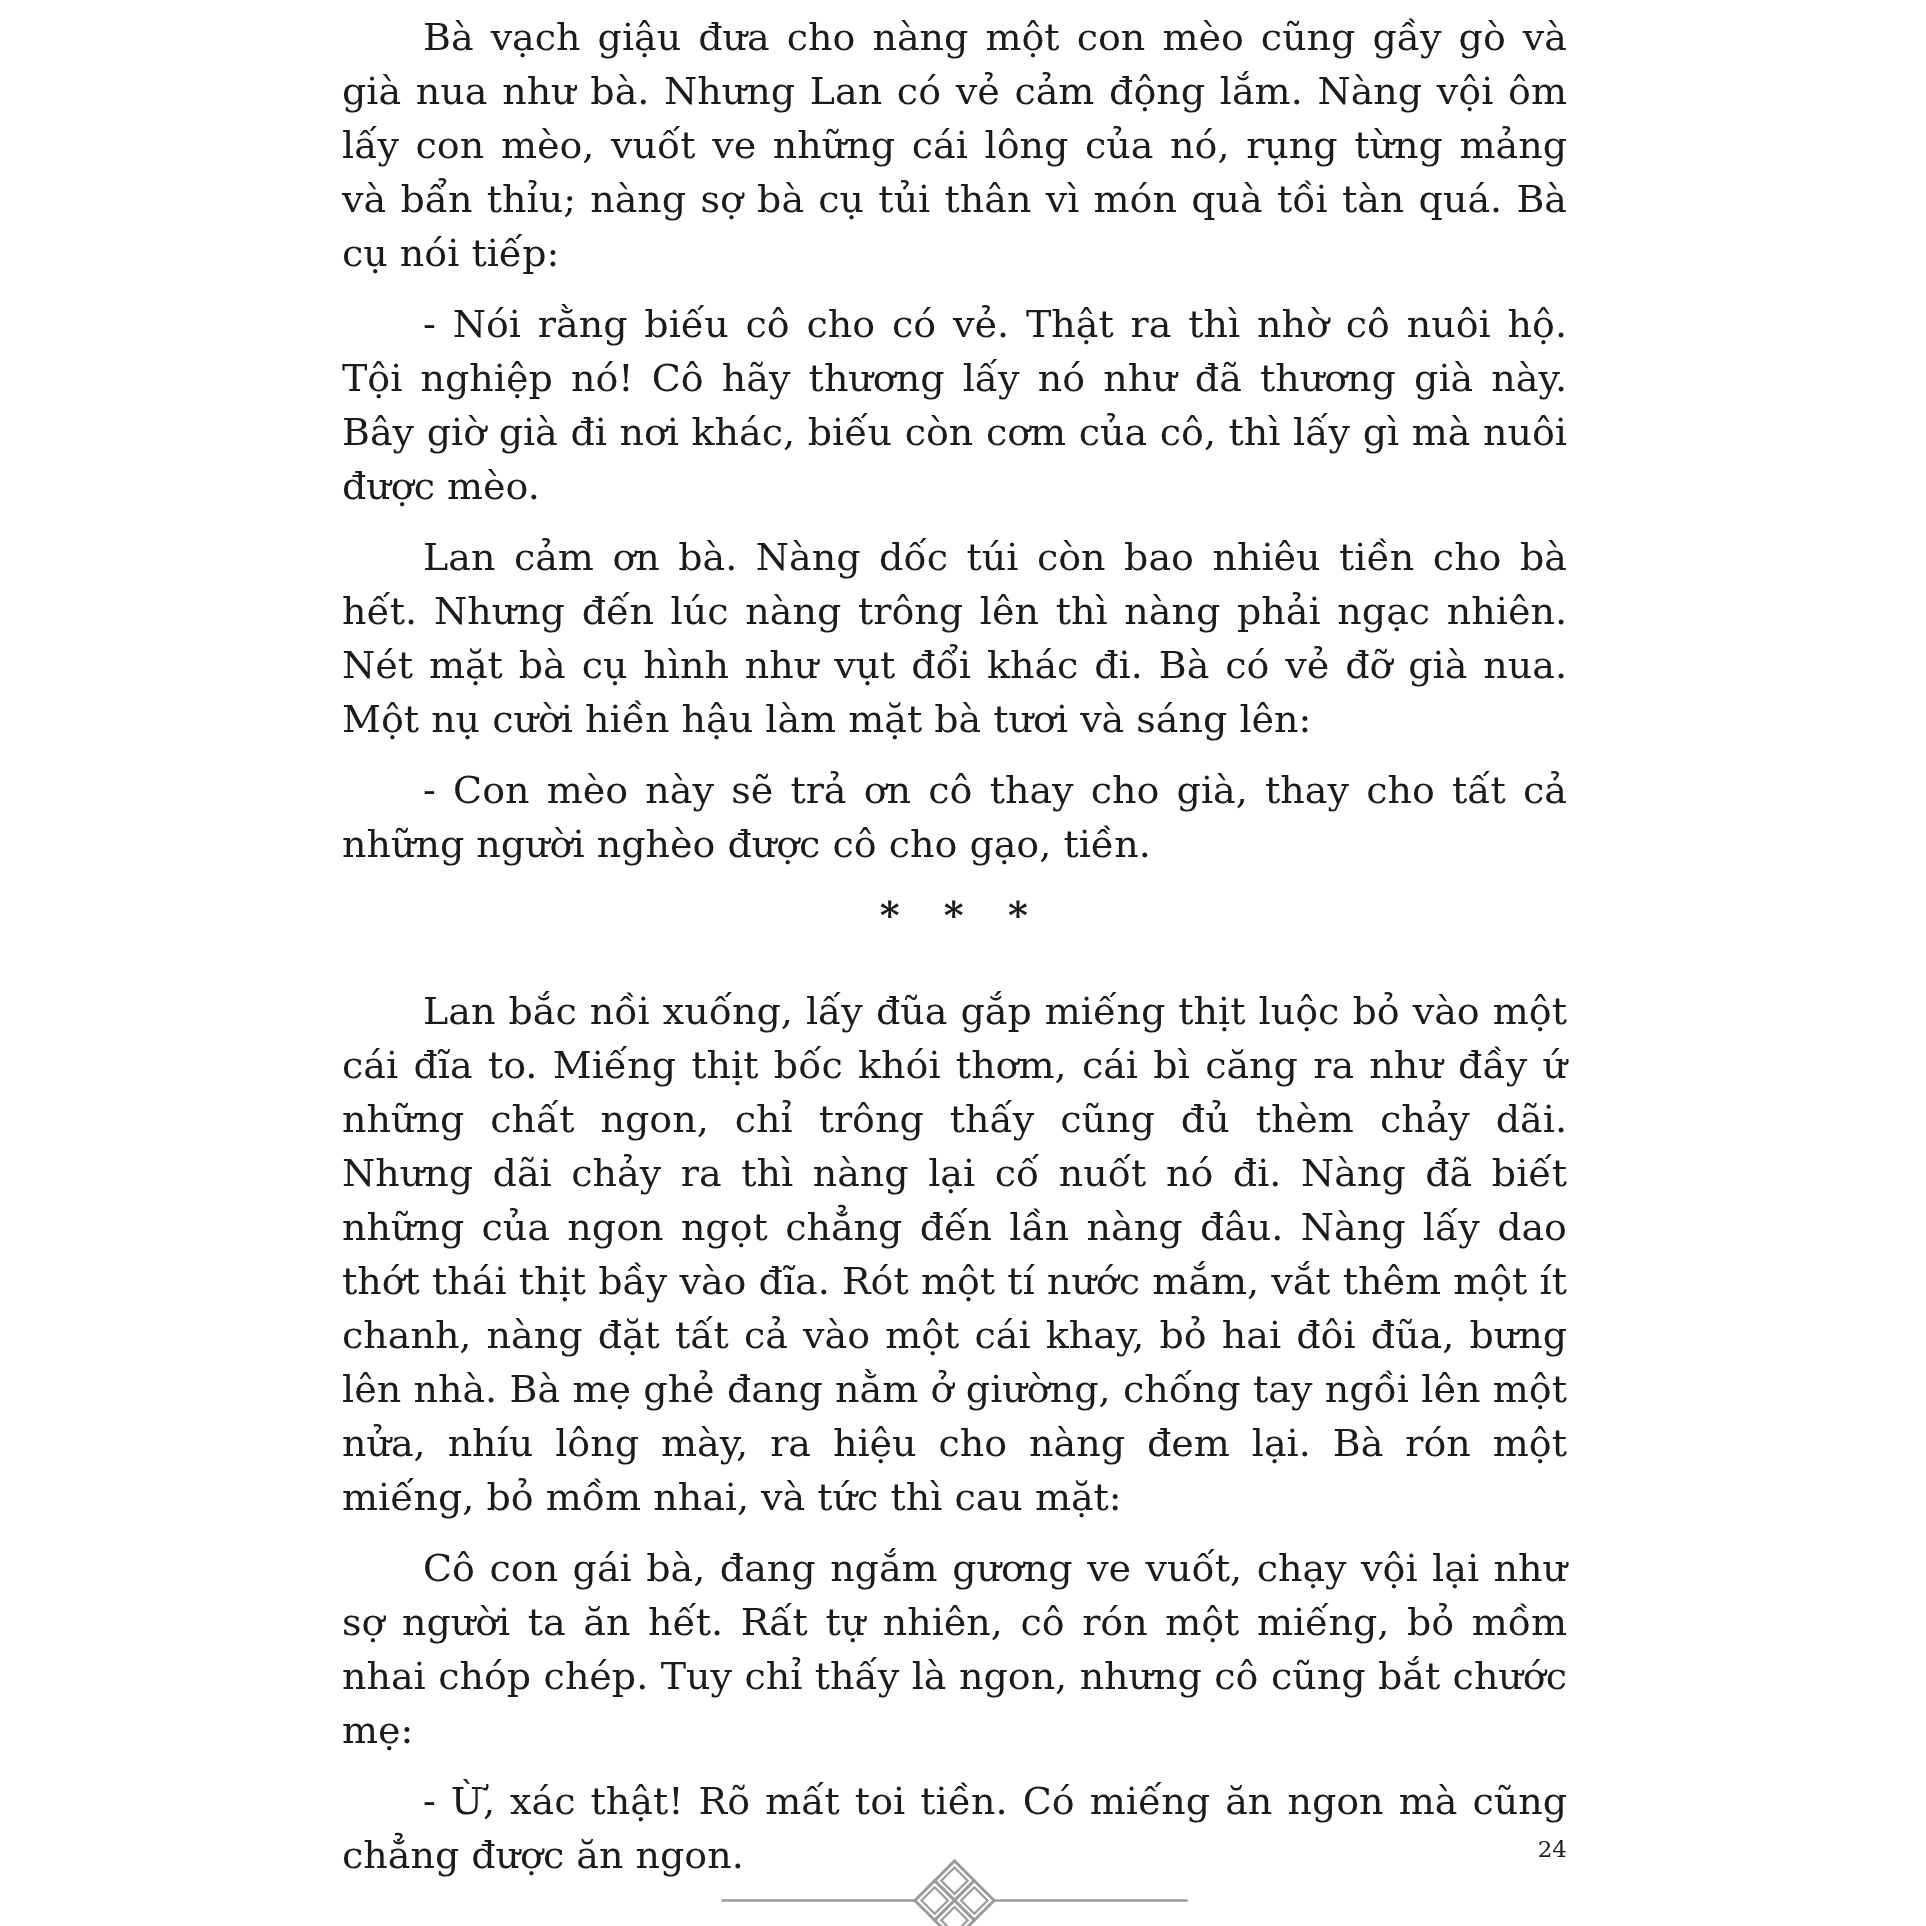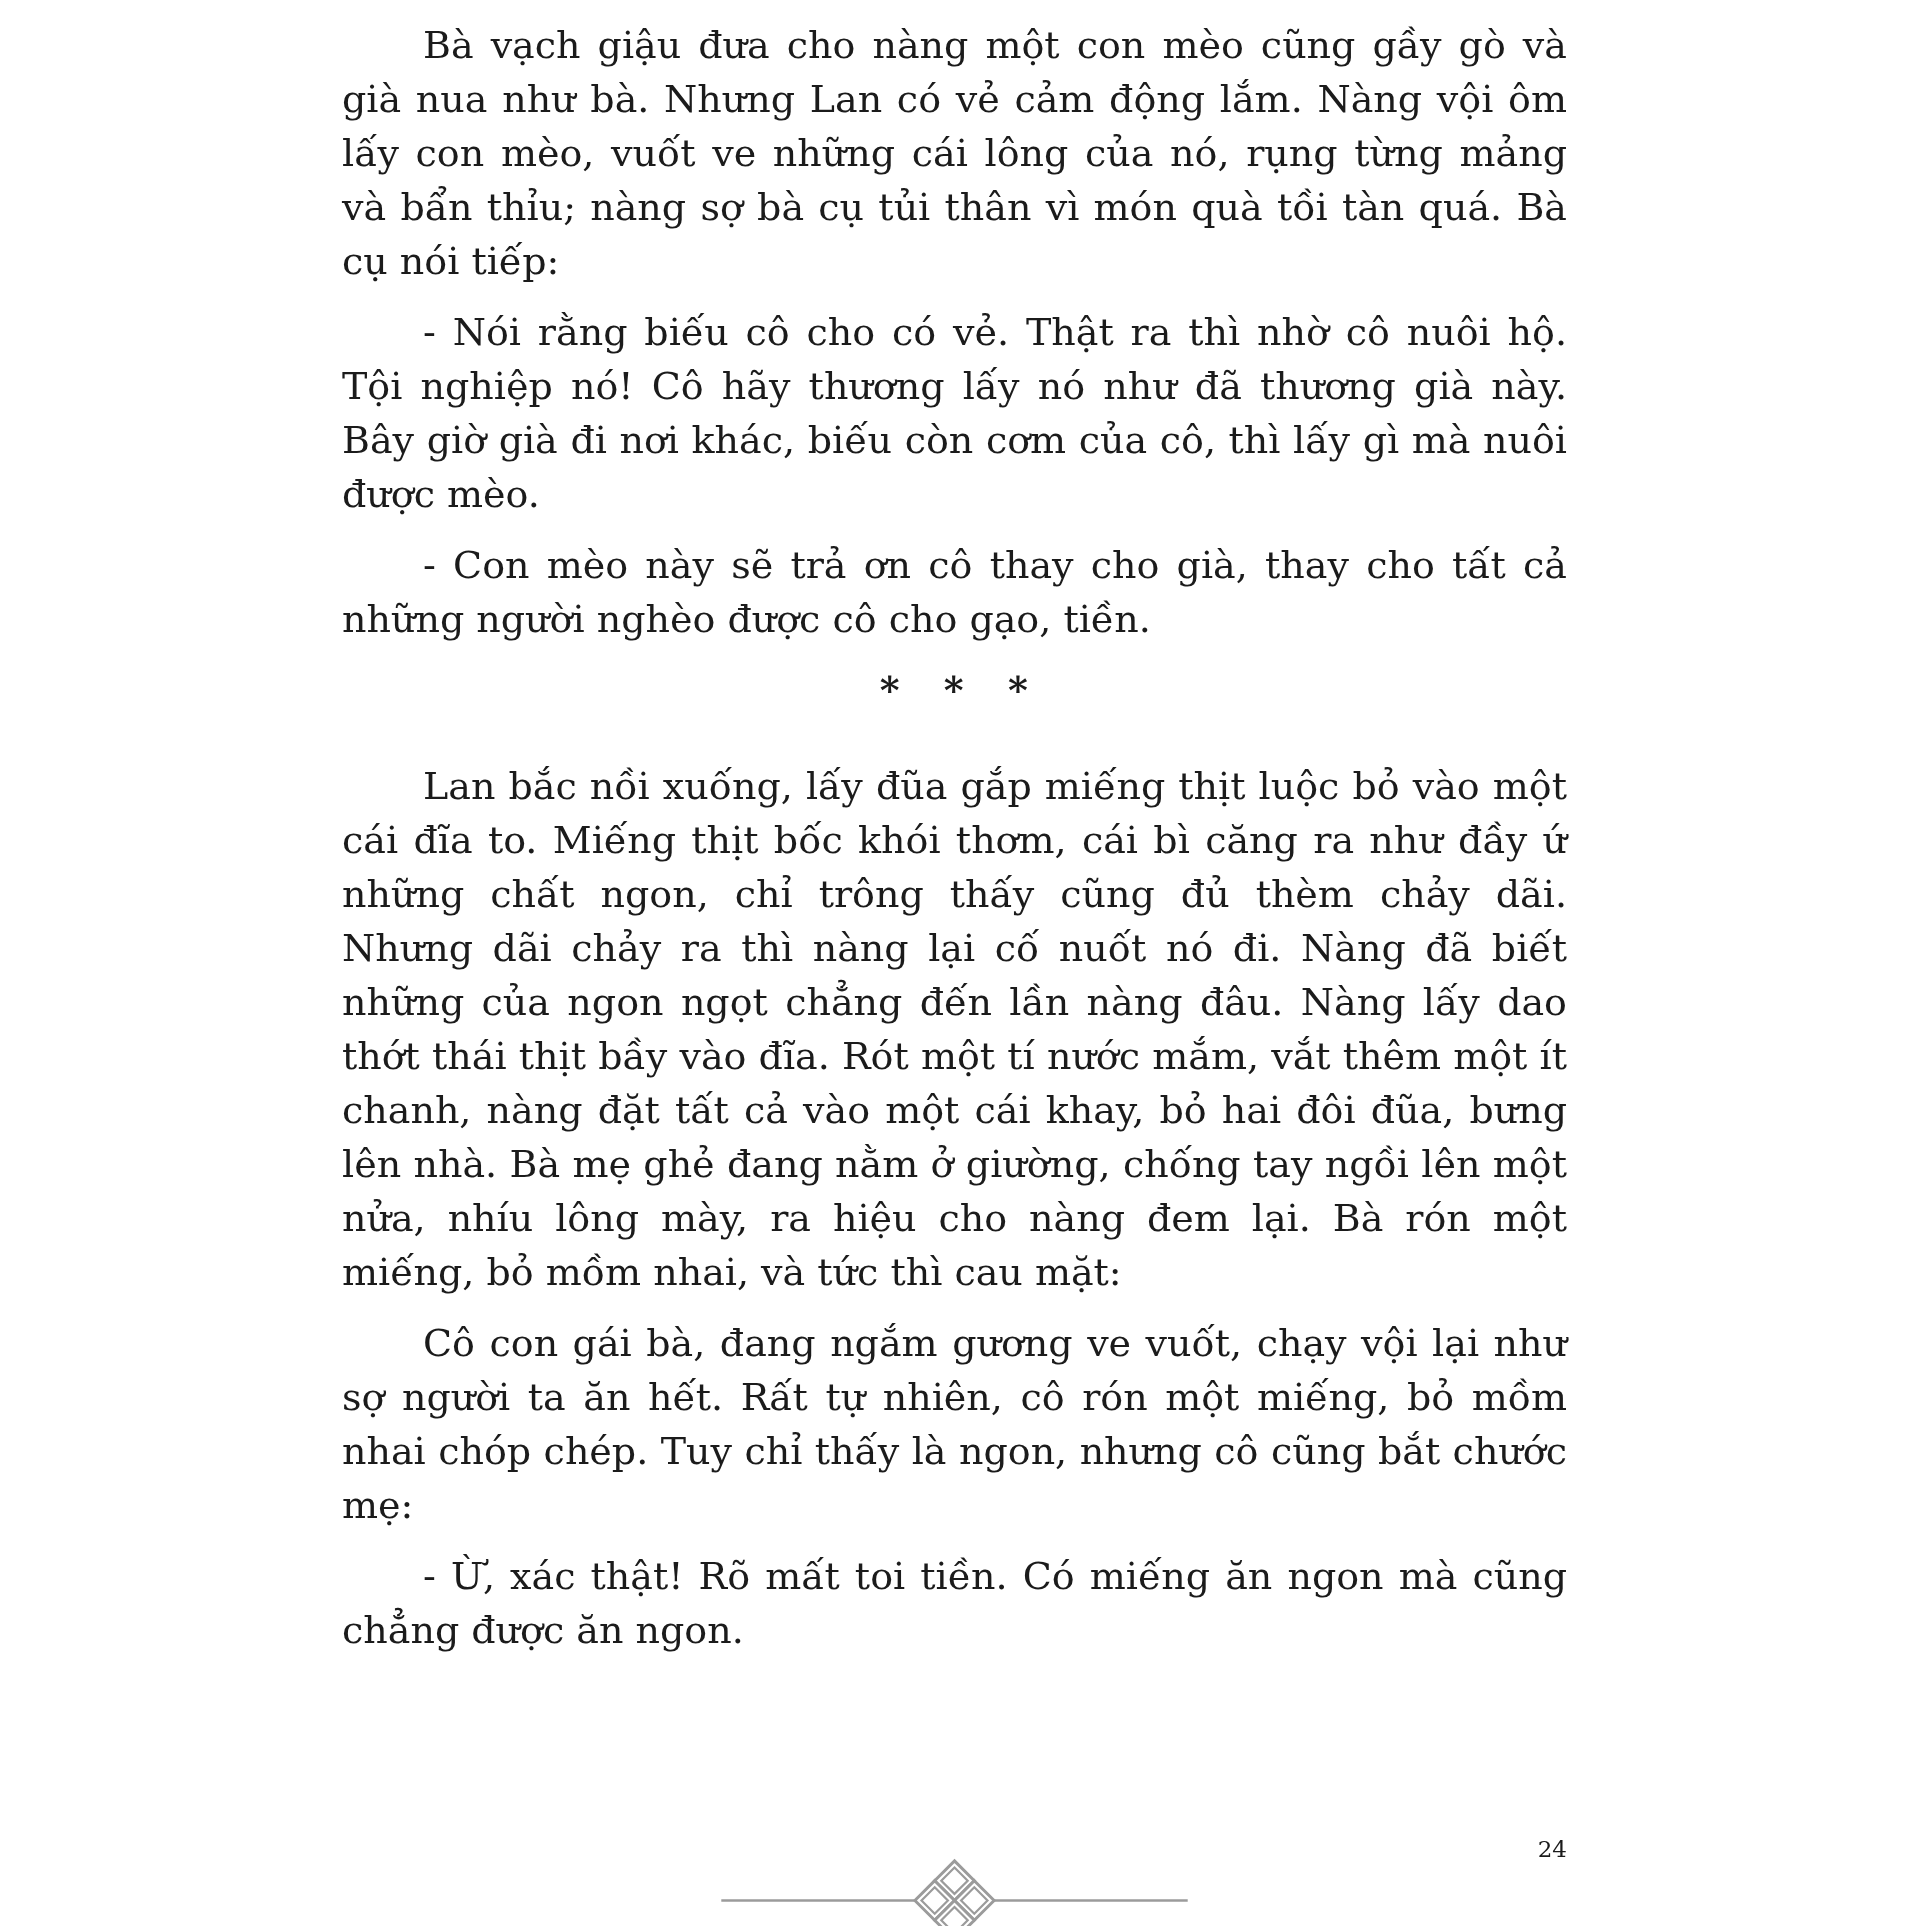--- a/index.html
+++ b/index.html
@@ -18,21 +18,21 @@
   .text-block {
     position: absolute;
     left: 342px;
     top: 5.9px;
     width: 1225px;
     font-size: 38px;
     line-height: 54px;
     text-align: justify;
   }
   .text-block p {
-    margin: 12px 0 17px 0;
+    margin: 4px 0 17px 0;
     text-indent: 81px;
     padding: 0;
   }
   .separator {
     text-align: center;
     text-indent: 0 !important;
     margin: 8.8px 0 42px 0 !important;
     font-weight: bold;
     word-spacing: 28px;
     letter-spacing: 1.5px;
@@ -53,20 +53,21 @@
     width: 471px;
     height: 88px;
   }
 </style>
 </head>
 <body>
 
 <div class="text-block">
   <p>Bà vạch giậu đưa cho nàng một con mèo cũng gầy gò và già nua như bà. Nhưng Lan có vẻ cảm động lắm. Nàng vội ôm lấy con mèo, vuốt ve những cái lông của nó, rụng từng mảng và bẩn thỉu; nàng sợ bà cụ tủi thân vì món quà tồi tàn quá. Bà cụ nói tiếp:</p>
   <p>- Nói rằng biếu cô cho có vẻ. Thật ra thì nhờ cô nuôi hộ. Tội nghiệp nó! Cô hãy thương lấy nó như đã thương già này. Bây giờ già đi nơi khác, biếu còn cơm của cô, thì lấy gì mà nuôi được mèo.</p>
+  <p>Lan cảm ơn bà. Nàng dốc túi còn bao nhiêu tiền cho bà hết. Nhưng đến lúc nàng trông lên thì nàng phải ngạc nhiên. Nét mặt bà cụ hình như vụt đổi khác đi. Bà có vẻ đỡ già nua. Một nụ cười hiền hậu làm mặt bà tươi và sáng lên:</p>
   <p>- Con mèo này sẽ trả ơn cô thay cho già, thay cho tất cả những người nghèo được cô cho gạo, tiền.</p>
   <p class="separator">* * *</p>
   <p>Lan bắc nồi xuống, lấy đũa gắp miếng thịt luộc bỏ vào một cái đĩa to. Miếng thịt bốc khói thơm, cái bì căng ra như đầy ứ những chất ngon, chỉ trông thấy cũng đủ thèm chảy dãi. Nhưng dãi chảy ra thì nàng lại cố nuốt nó đi. Nàng đã biết những của ngon ngọt chẳng đến lần nàng đâu. Nàng lấy dao thớt thái thịt bầy vào đĩa. Rót một tí nước mắm, vắt thêm một ít chanh, nàng đặt tất cả vào một cái khay, bỏ hai đôi đũa, bưng lên nhà. Bà mẹ ghẻ đang nằm ở giường, chống tay ngồi lên một nửa, nhíu lông mày, ra hiệu cho nàng đem lại. Bà rón một miếng, bỏ mồm nhai, và tức thì cau mặt:</p>
   <p>Cô con gái bà, đang ngắm gương ve vuốt, chạy vội lại như sợ người ta ăn hết. Rất tự nhiên, cô rón một miếng, bỏ mồm nhai chóp chép. Tuy chỉ thấy là ngon, nhưng cô cũng bắt chước mẹ:</p>
   <p>- Ừ, xác thật! Rõ mất toi tiền. Có miếng ăn ngon mà cũng chẳng được ăn ngon.</p>
 </div>
 
 <div class="page-number">24</div>
 
 <svg class="ornament" viewBox="0 0 640 120" xmlns="http://www.w3.org/2000/svg">

